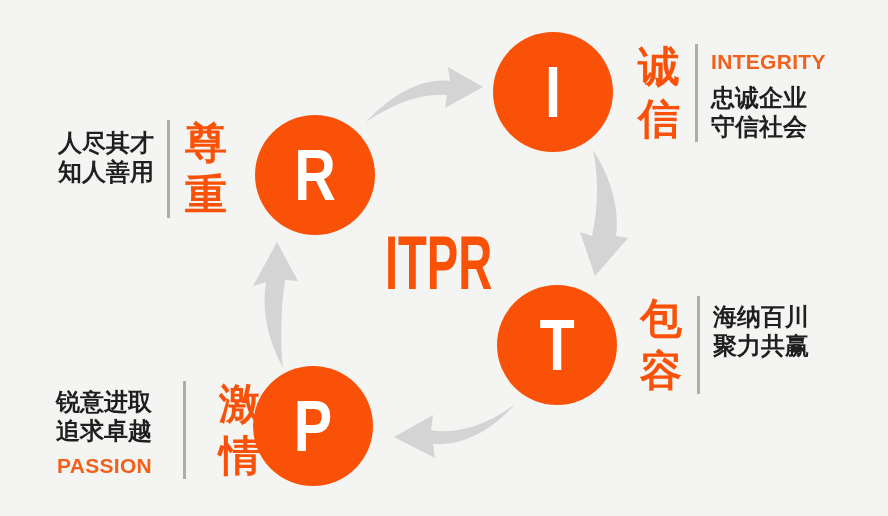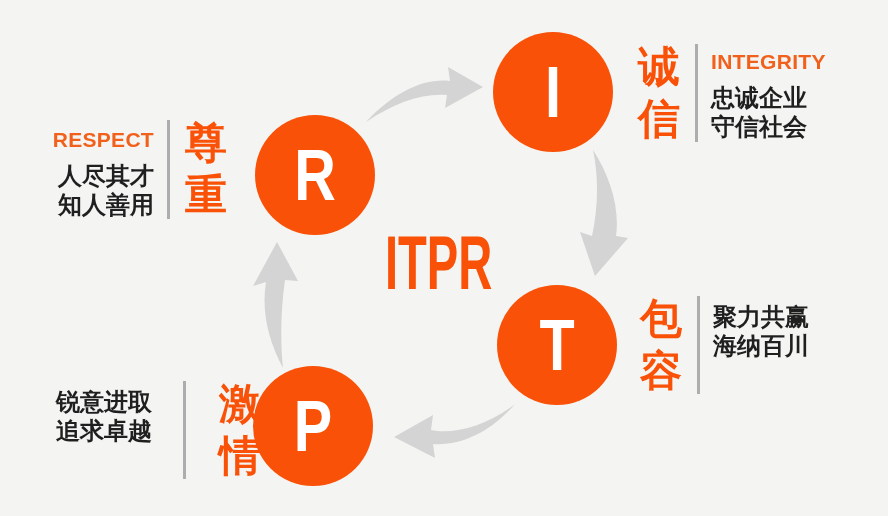--- a/index.html
+++ b/index.html
@@ -94,47 +94,47 @@
     <div class="divider"></div>
     <div class="caption">
       <div class="en first">INTEGRITY</div>
       <div class="desc">忠诚企业</div>
       <div class="desc">守信社会</div>
     </div>
   </div>
 
   <div class="label-group group-respect">
     <div class="caption right">
-      <div class="en first">RESPECT</div>
       <div class="desc">人尽其才</div>
       <div class="desc">知人善用</div>
     </div>
     <div class="divider"></div>
     <div class="v-zh">
       <span>尊</span>
       <span>重</span>
     </div>
   </div>
 
   <div class="label-group group-tolerance">
     <div class="v-zh">
       <span>包</span>
       <span>容</span>
     </div>
     <div class="divider"></div>
     <div class="caption">
+      <div class="desc">海纳百川</div>
       <div class="desc">聚力共赢</div>
-      <div class="desc">海纳百川</div>
     </div>
   </div>
 
   <div class="label-group group-passion">
     <div class="caption right">
       <div class="desc">锐意进取</div>
       <div class="desc">追求卓越</div>
+      <div class="en last">PASSION</div>
     </div>
     <div class="divider"></div>
     <div class="v-zh">
       <span>激</span>
       <span>情</span>
     </div>
   </div>
 
 </div>
 

